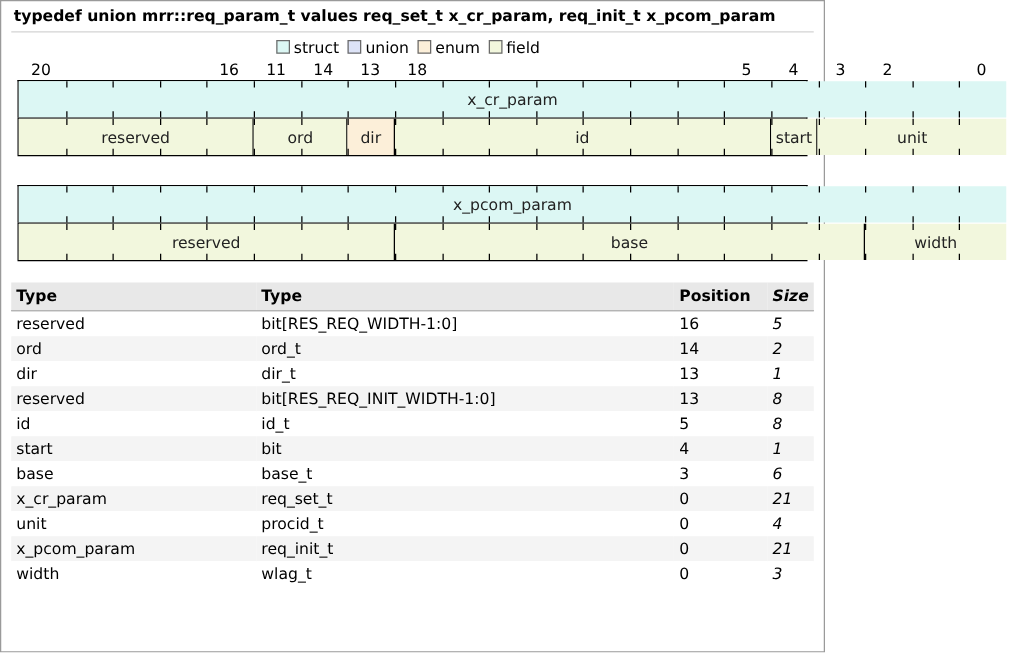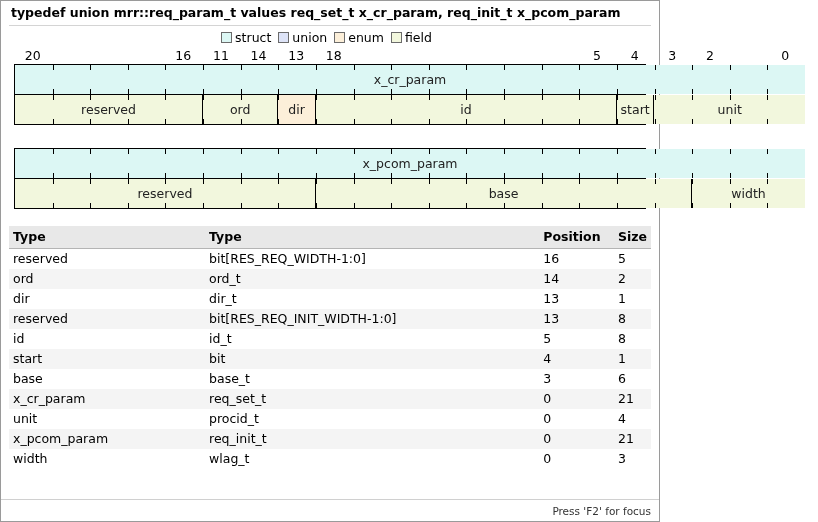--- a/index.html
+++ b/index.html
@@ -139,21 +139,21 @@
   table.fields-table tbody td {
     padding: 2px 4px 3px 4px;
     font-size: 12.5px;
     white-space: nowrap;
   }
   table.fields-table tbody tr.odd td { background: #f4f4f4; }
   table.fields-table tbody tr.even td { background: #ffffff; }
   .col-name  { width: 240px; }
   .col-type  { width: 400px; }
   .col-pos   { width: 79px; }
-  .col-size  { width: auto; }
+  .col-size  { width: auto; font-style: italic; }
 
   
   .footer {
     position: absolute;
     left: 0; right: 0; bottom: 0;
     height: 22px;
     border-top: 1px solid #d0d0d0;
     display: flex;
     align-items: center;
     justify-content: flex-end;
@@ -503,16 +503,13 @@
           <tr class="even">
             <td class="col-name">width</td>
             <td class="col-type">wlag_t</td>
             <td class="col-pos">0</td>
             <td class="col-size">3</td>
           </tr>
         </tbody>
     </table>
   </div>
 
-  <div class="footer">
-    <span>Press 'F2' for focus</span>
-  </div>
 </div>
 
 </body></html>

